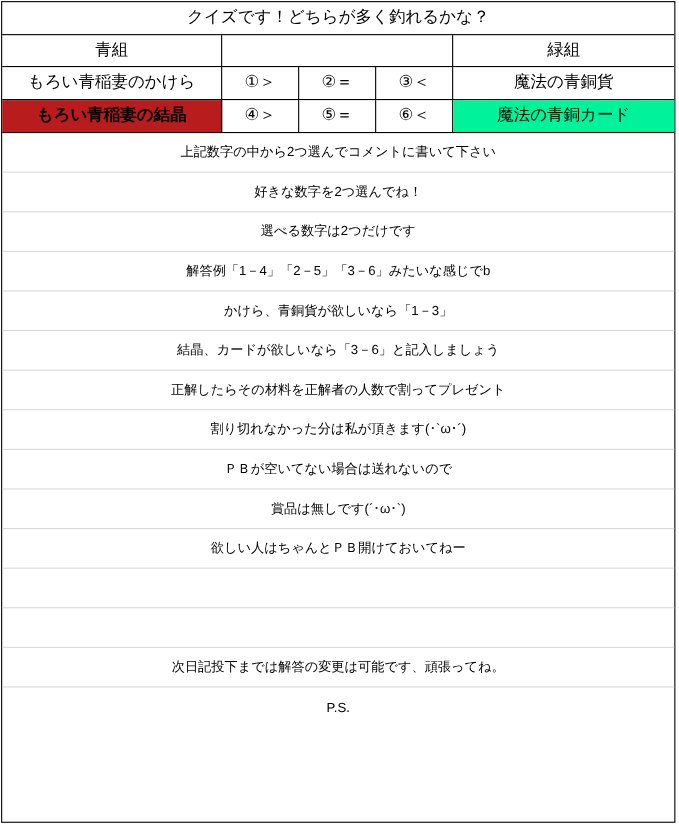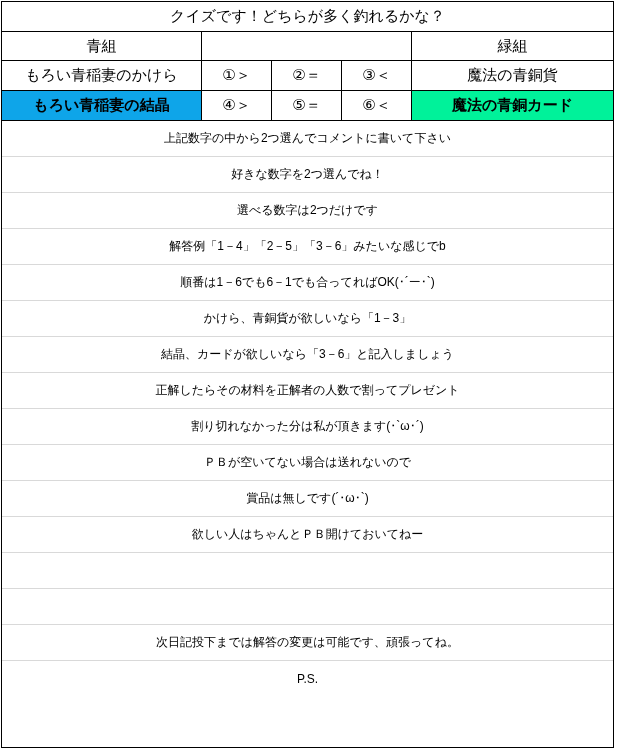--- a/index.html
+++ b/index.html
@@ -56,22 +56,22 @@
   .c-team-left   { width: 200px; }
   .c-team-mid    { width: 210px; }
   .c-team-right  { flex: 1; }
 
   
   .r-item { height: 30px; }
   .c-item-left { width: 200px; }
   .c-num { width: 70px; }
   .c-item-right { flex: 1; }
 
-  .hl-cyan { background: #0ea5e9; font-weight: bold; }
-  .hl-green { background: #00f29a; font-weight: bold; }
+  .hl-cyan { background: #b91c1c; font-weight: bold; }
+  .hl-green { background: #00f29a; font-weight: normal; }
 
   
   .lines {
     flex: 1;
     display: flex;
     flex-direction: column;
   }
   .line {
     height: 36px;
     box-sizing: border-box;
@@ -116,21 +116,20 @@
     <div class="cell c-num">⑤＝</div>
     <div class="cell c-num">⑥＜</div>
     <div class="cell c-item-right hl-green">魔法の青銅カード</div>
   </div>
 
   <div class="lines">
     <div class="line">上記数字の中から2つ選んでコメントに書いて下さい</div>
     <div class="line">好きな数字を2つ選んでね！</div>
     <div class="line">選べる数字は2つだけです</div>
     <div class="line">解答例「1－4」「2－5」「3－6」みたいな感じでb</div>
-    <div class="line">順番は1－6でも6－1でも合ってればOK(･´ー･`)</div>
     <div class="line">かけら、青銅貨が欲しいなら「1－3」</div>
     <div class="line">結晶、カードが欲しいなら「3－6」と記入しましょう</div>
     <div class="line">正解したらその材料を正解者の人数で割ってプレゼント</div>
     <div class="line">割り切れなかった分は私が頂きます(･`ω･´)</div>
     <div class="line">ＰＢが空いてない場合は送れないので</div>
     <div class="line">賞品は無しです(´･ω･`)</div>
     <div class="line">欲しい人はちゃんとＰＢ開けておいてねー</div>
     <div class="line blank"></div>
     <div class="line blank"></div>
     <div class="line">次日記投下までは解答の変更は可能です、頑張ってね。</div>

